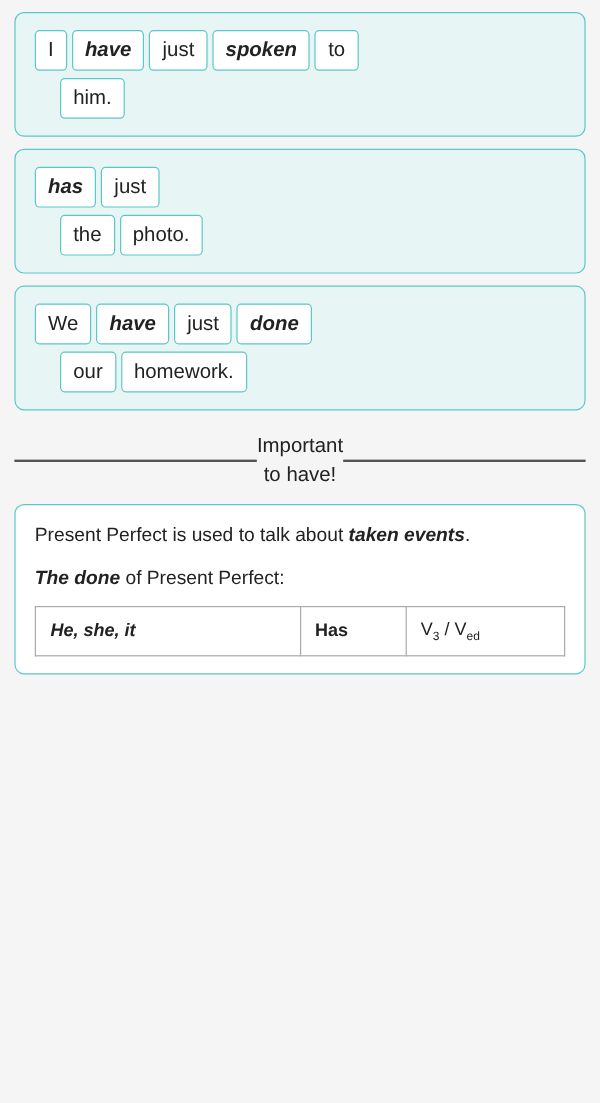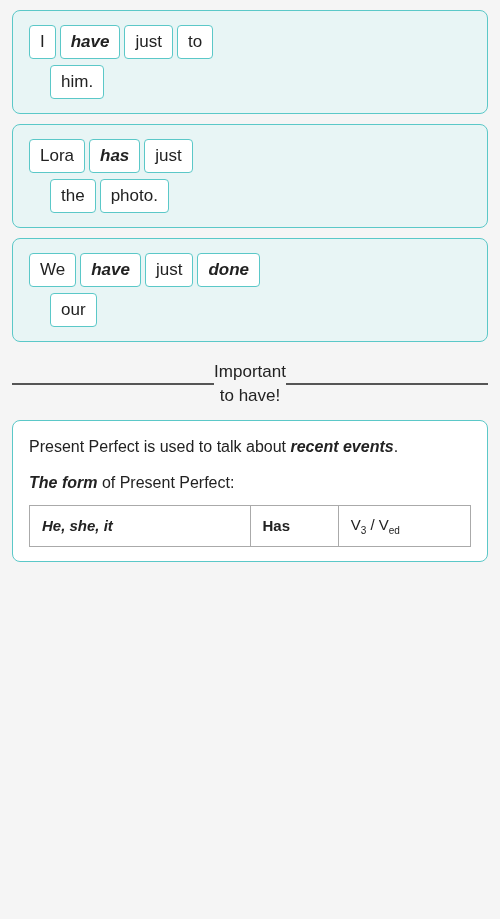--- a/index.html
+++ b/index.html
@@ -122,65 +122,66 @@
   </style>
 </head>
 <body>
 
 <div id="sentences-container">
     <div class="sentence-card">
       <div class="sentence-row">
         <div class="word-box">I</div>
         <div class="word-box bold-italic">have</div>
         <div class="word-box">just</div>
+        <div class="word-box bold-italic">spoken</div>
         <div class="word-box">to</div>
       </div>
       <div class="sentence-row">
         <div class="word-box">him.</div>
       </div>
     </div>
     <div class="sentence-card">
       <div class="sentence-row">
-        <div class="word-box">Lora</div>
         <div class="word-box bold-italic">has</div>
         <div class="word-box">just</div>
       </div>
       <div class="sentence-row">
         <div class="word-box">the</div>
         <div class="word-box">photo.</div>
       </div>
     </div>
     <div class="sentence-card">
       <div class="sentence-row">
         <div class="word-box">We</div>
         <div class="word-box bold-italic">have</div>
         <div class="word-box">just</div>
         <div class="word-box bold-italic">done</div>
       </div>
       <div class="sentence-row">
         <div class="word-box">our</div>
+        <div class="word-box">homework.</div>
       </div>
     </div>
   </div>
 
 <div class="important-section">
   <div class="important-line"></div>
   <div class="important-text">
     <span>Important</span><br>
     <span>to have!</span>
   </div>
   <div class="important-line"></div>
 </div>
 
 <div class="info-card">
   <div class="info-text">
-    <span>Present Perfect is used to talk about </span><span class="bold-italic">recent events</span><span>.</span>
+    <span>Present Perfect is used to talk about </span><span class="bold-italic">taken events</span><span>.</span>
   </div>
   <div class="form-title">
-    <span class="bold-italic">The form</span><span> of Present Perfect:</span>
+    <span class="bold-italic">The done</span><span> of Present Perfect:</span>
   </div>
   <table class="grammar-table">
     <tbody id="grammar-table-body">
         <tr>
           <td>He, she, it</td>
           <td>Has</td>
           <td>V<sub class="subscript">3</sub> / V<sub class="subscript">ed</sub></td>
         </tr>
       </tbody>
   </table>

